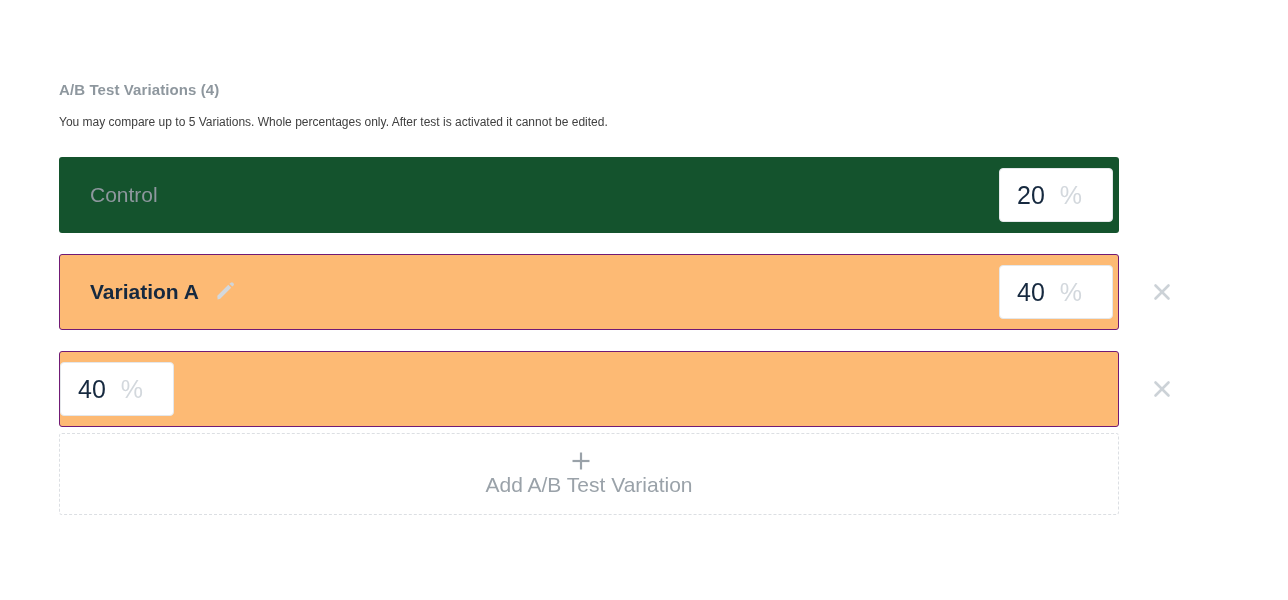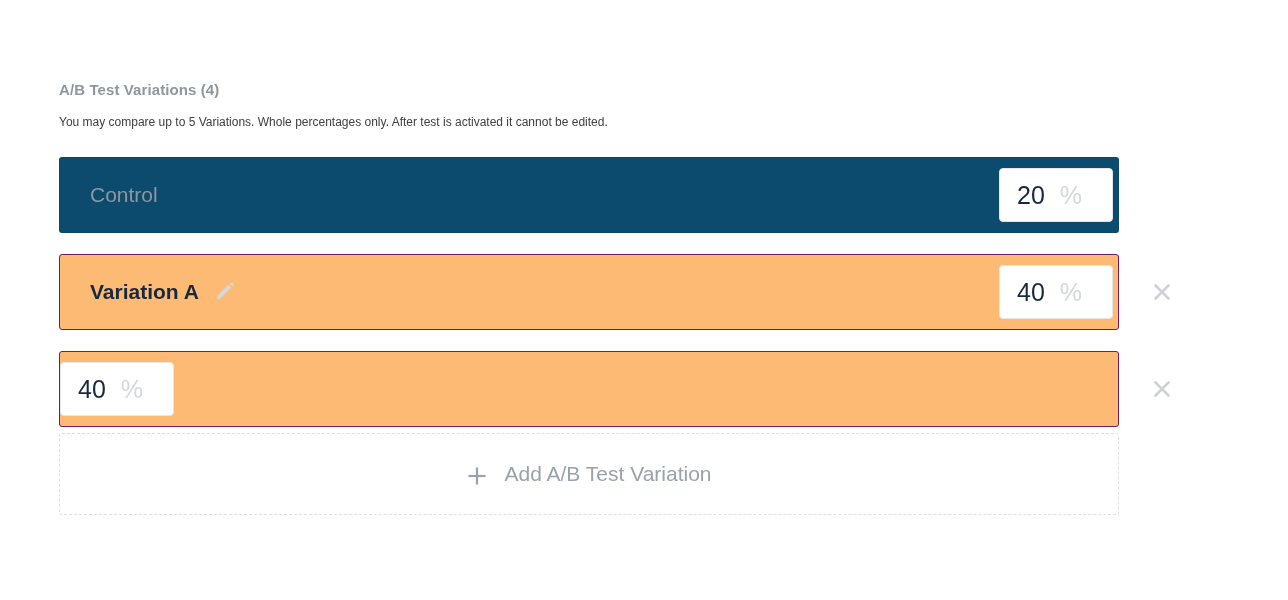--- a/index.html
+++ b/index.html
@@ -48,21 +48,21 @@
     position: relative;
     box-sizing: border-box;
     height: 76px;
     width: 1060px;
     display: flex;
     align-items: center;
     border-radius: 3px;
   }
 
   .row-control {
-    background: #0c4a6e;
+    background: #14532d;
     border: 1px solid transparent;
   }
 
   .row-variation {
     background: #fdba74;
     border: 1px solid #701a75;
     margin-top: 21px;
   }
 
   .row-label-wrap {
@@ -145,21 +145,22 @@
     border: 1px dashed #dcdfe3;
     border-radius: 3px;
     display: flex;
     align-items: center;
     justify-content: center;
     background: #ffffff;
   }
 
   .add-inner {
     display: flex;
-    align-items: flex-end;
+    align-items: center;
+    flex-direction: column;
   }
 
   .plus-icon {
     display: inline-flex;
     align-items: center;
     justify-content: center;
     width: 22px;
     height: 22px;
     margin-right: 16px;
   }

